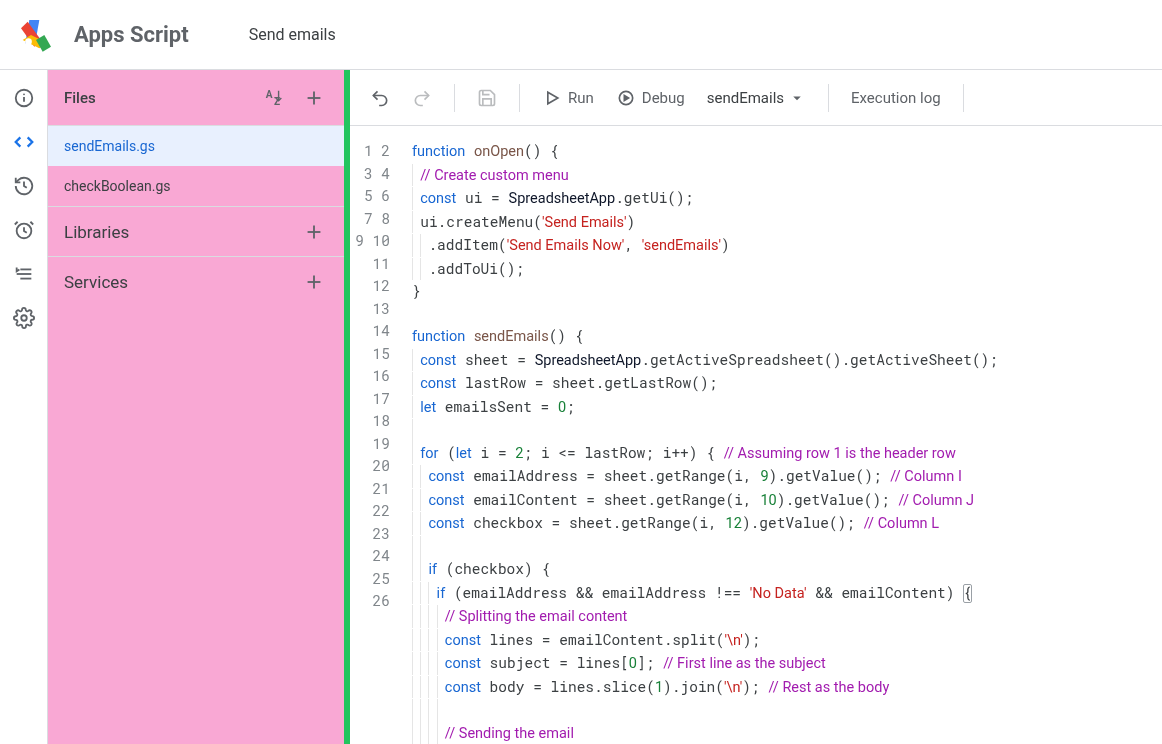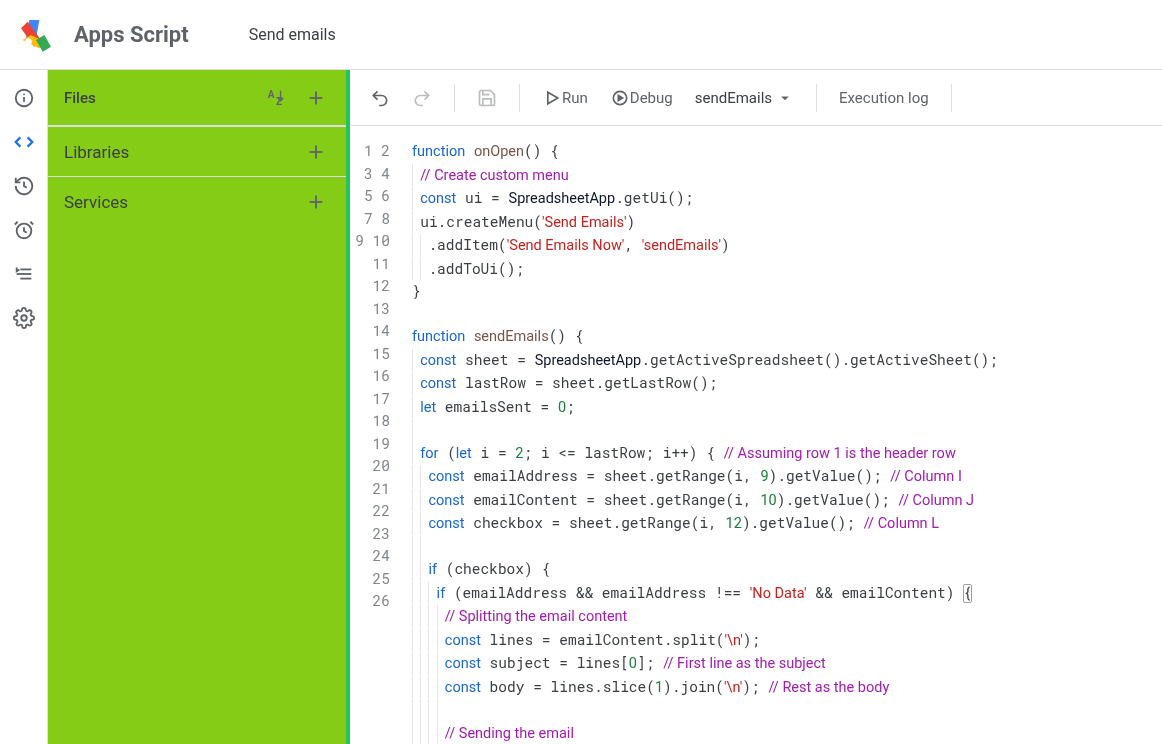--- a/index.html
+++ b/index.html
@@ -19,21 +19,21 @@
     width: 48px; border-right: 1px solid #dadce0; display: flex; flex-direction: column; align-items: center; padding-top: 8px; gap: 4px;
   }
   .rail-btn {
     width: 40px; height: 40px; border-radius: 50%; display: flex; align-items: center; justify-content: center;
     color: #5f6368; cursor: pointer;
   }
   .rail-btn.active { color: #1a73e8; }
   .rail-btn svg { width: 22px; height: 22px; }
 
   .files-panel {
-    width: 302px; border-right: 4px solid #22c55e; display: flex; flex-direction: column; background:#84cc16;
+    width: 302px; border-right: 6px solid #22c55e; display: flex; flex-direction: column; background:#f9a8d4;
   }
   .files-header {
     height: 56px; display: flex; align-items: center; justify-content: space-between; padding: 0 12px 0 16px;
     border-bottom: 1px solid #dadce0;
   }
   .files-title { font-size: 15px; color: #3c4043; font-weight: 500; }
   .files-actions { display:flex; gap:4px; }
   .icon-btn {
     width: 36px; height: 36px; border-radius: 50%; display:flex; align-items:center; justify-content:center;
     color:#5f6368; cursor:pointer;
@@ -48,21 +48,21 @@
   .section-row {
     height: 50px; display:flex; align-items:center; justify-content:space-between; padding: 0 12px 0 16px;
     border-top: 1px solid #dadce0; font-size:17px; color:#3c4043;
   }
 
   .editor-area { flex: 1; display: flex; flex-direction: column; }
   .toolbar {
     height: 56px; display:flex; align-items:center; padding: 0 12px; gap: 6px; border-bottom: 1px solid #dadce0;
   }
   .tb-btn {
-    height: 36px; padding: 0 8px; display:flex; align-items:center; color:#5f6368; cursor:pointer; font-size:15px;
+    height: 36px; padding: 0 8px; display:flex; align-items:center; gap:6px; color:#5f6368; cursor:pointer; font-size:15px;
     border-radius:4px;
   }
   .tb-btn svg { width:20px; height:20px; }
   .tb-divider { width:1px; height:28px; background:#dadce0; margin: 0 8px; }
   .tb-select { display:flex; align-items:center; gap:4px; color:#3c4043; font-size:15px; cursor:pointer; padding:0 8px; }
   .tb-select svg{width:18px;height:18px;color:#5f6368;}
   .disabled { color:#babcbe; cursor:default; }
 
   .code-container { flex:1; display:flex; overflow:hidden; background:#fff; }
   .gutter {
@@ -158,20 +158,24 @@
             </svg>
         </div>
         <div class="icon-btn">
           <svg viewBox="0 0 24 24" fill="none" stroke="currentColor" stroke-width="2">
               <line x1="12" y1="5" x2="12" y2="19"></line>
               <line x1="5" y1="12" x2="19" y2="12"></line>
             </svg>
         </div>
       </div>
     </div>
+    <div id="file-list">
+        <div class="file-item active">sendEmails.gs</div>
+        <div class="file-item">checkBoolean.gs</div>
+      </div>
     <div id="section-list">
         <div class="section-row">
           <span>Libraries</span>
           <div class="icon-btn">
             <svg viewBox="0 0 24 24" fill="none" stroke="currentColor" stroke-width="2">
               <line x1="12" y1="5" x2="12" y2="19"></line>
               <line x1="5" y1="12" x2="19" y2="12"></line>
             </svg>
           </div>
         </div>

